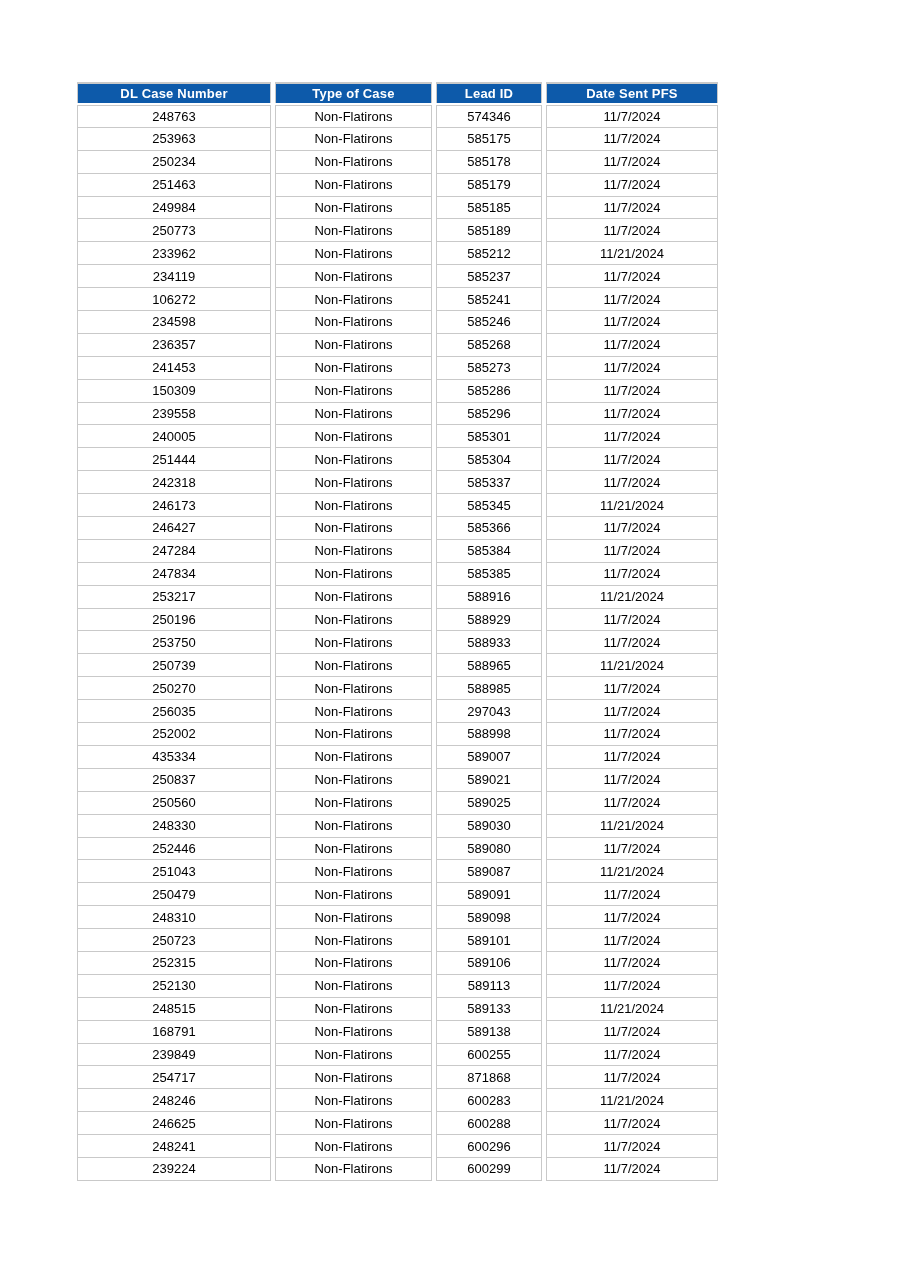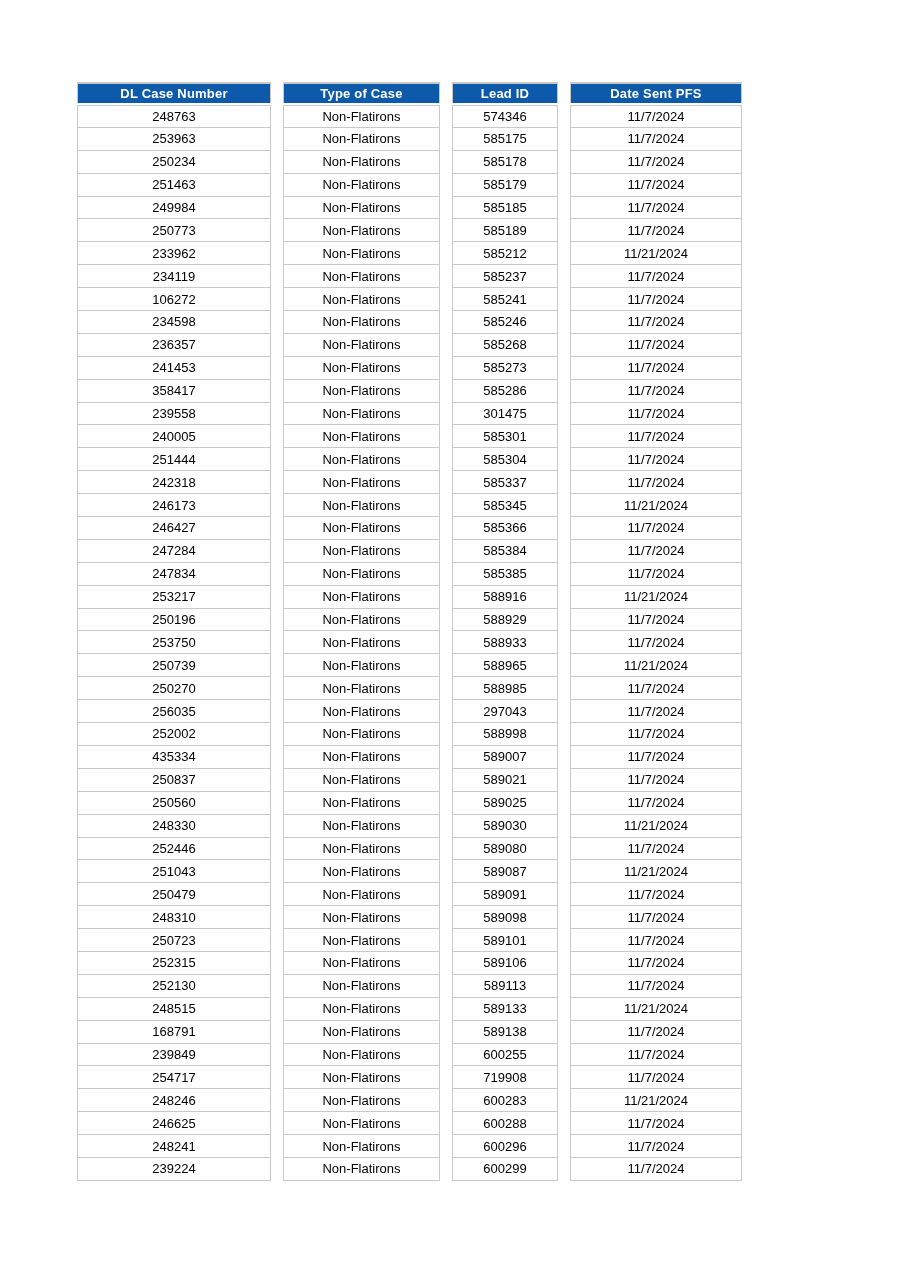--- a/index.html
+++ b/index.html
@@ -16,21 +16,21 @@
     overflow: hidden;
   }
   .sheet {
     position: absolute;
     left: 77px;
     top: 82px;
   }
   .thead, .tr {
     display: grid;
     grid-template-columns: 194px 157px 106px 172px;
-    column-gap: 12px;
+    column-gap: 4px;
   }
   .thead {
     margin-bottom: 2px;
   }
   .th {
     background: var(--header-bg, #0d5aaa);
     color: var(--header-text, #ffffff);
     font-weight: bold;
     font-size: 13px;
     height: 21px;
@@ -139,29 +139,29 @@
           <div class="td">585268</div>
           <div class="td">11/7/2024</div>
         </div>
         <div class="tr">
           <div class="td">241453</div>
           <div class="td">Non-Flatirons</div>
           <div class="td">585273</div>
           <div class="td">11/7/2024</div>
         </div>
         <div class="tr">
-          <div class="td">358417</div>
+          <div class="td">150309</div>
           <div class="td">Non-Flatirons</div>
           <div class="td">585286</div>
           <div class="td">11/7/2024</div>
         </div>
         <div class="tr">
           <div class="td">239558</div>
           <div class="td">Non-Flatirons</div>
-          <div class="td">301475</div>
+          <div class="td">585296</div>
           <div class="td">11/7/2024</div>
         </div>
         <div class="tr">
           <div class="td">240005</div>
           <div class="td">Non-Flatirons</div>
           <div class="td">585301</div>
           <div class="td">11/7/2024</div>
         </div>
         <div class="tr">
           <div class="td">251444</div>
@@ -321,21 +321,21 @@
         </div>
         <div class="tr">
           <div class="td">239849</div>
           <div class="td">Non-Flatirons</div>
           <div class="td">600255</div>
           <div class="td">11/7/2024</div>
         </div>
         <div class="tr">
           <div class="td">254717</div>
           <div class="td">Non-Flatirons</div>
-          <div class="td">719908</div>
+          <div class="td">871868</div>
           <div class="td">11/7/2024</div>
         </div>
         <div class="tr">
           <div class="td">248246</div>
           <div class="td">Non-Flatirons</div>
           <div class="td">600283</div>
           <div class="td">11/21/2024</div>
         </div>
         <div class="tr">
           <div class="td">246625</div>

